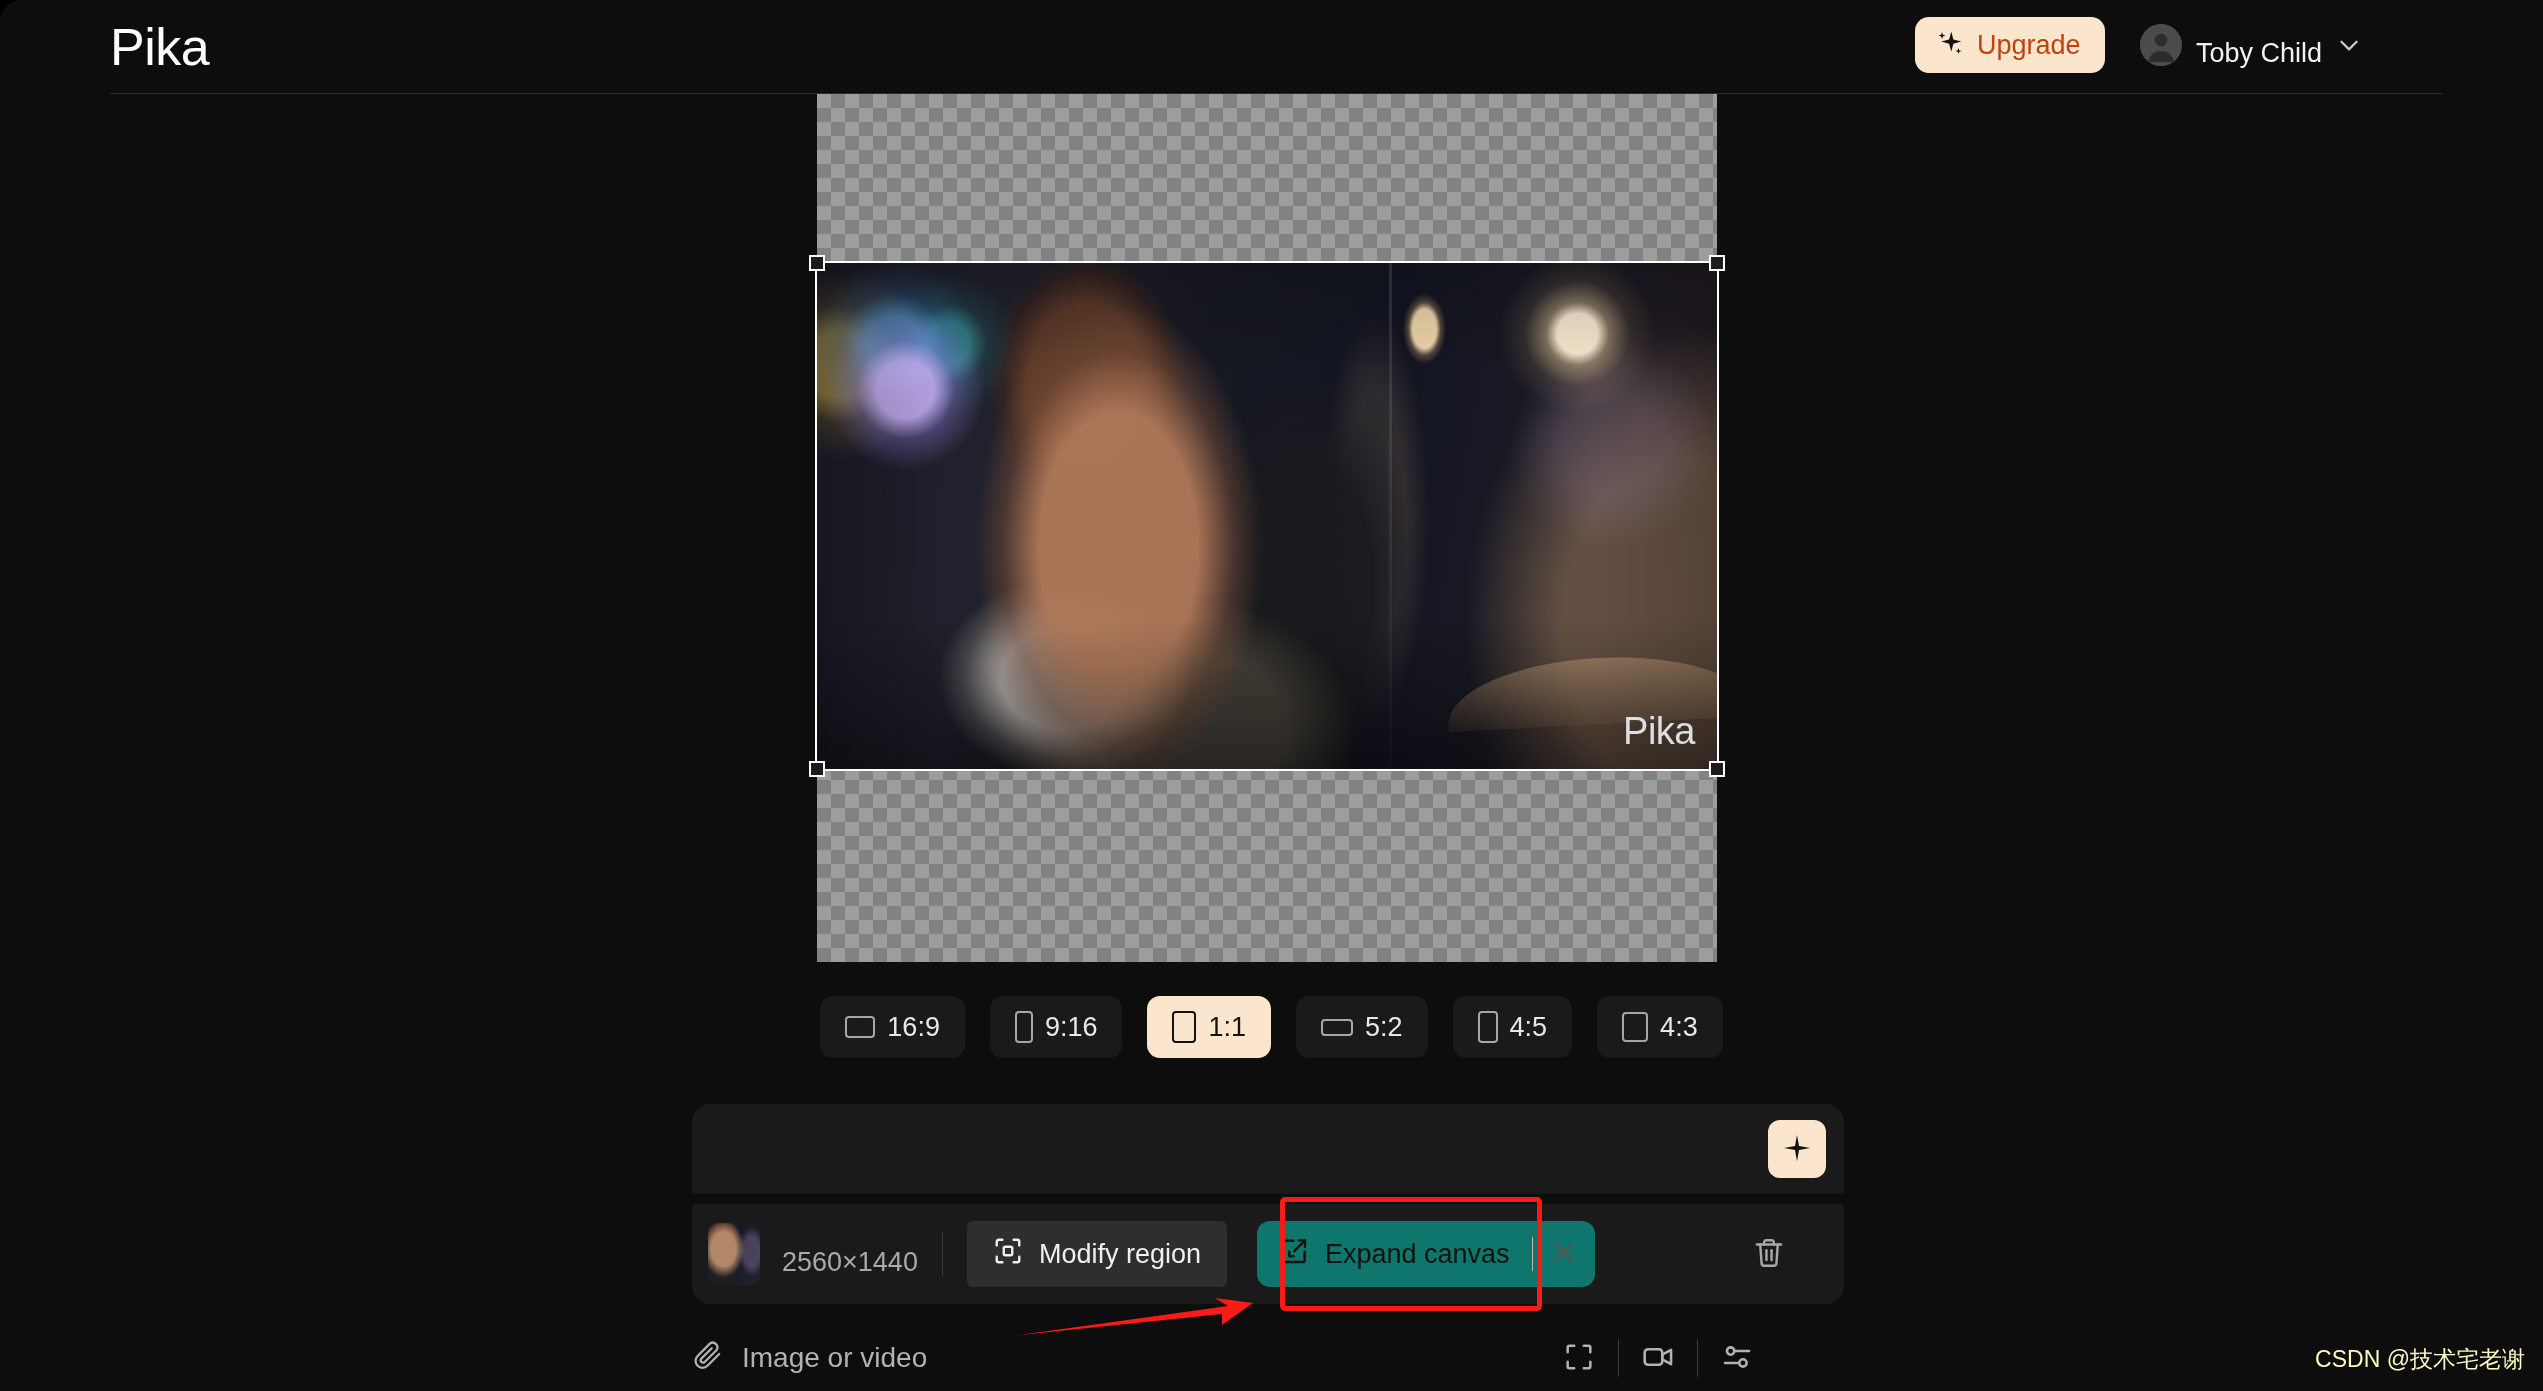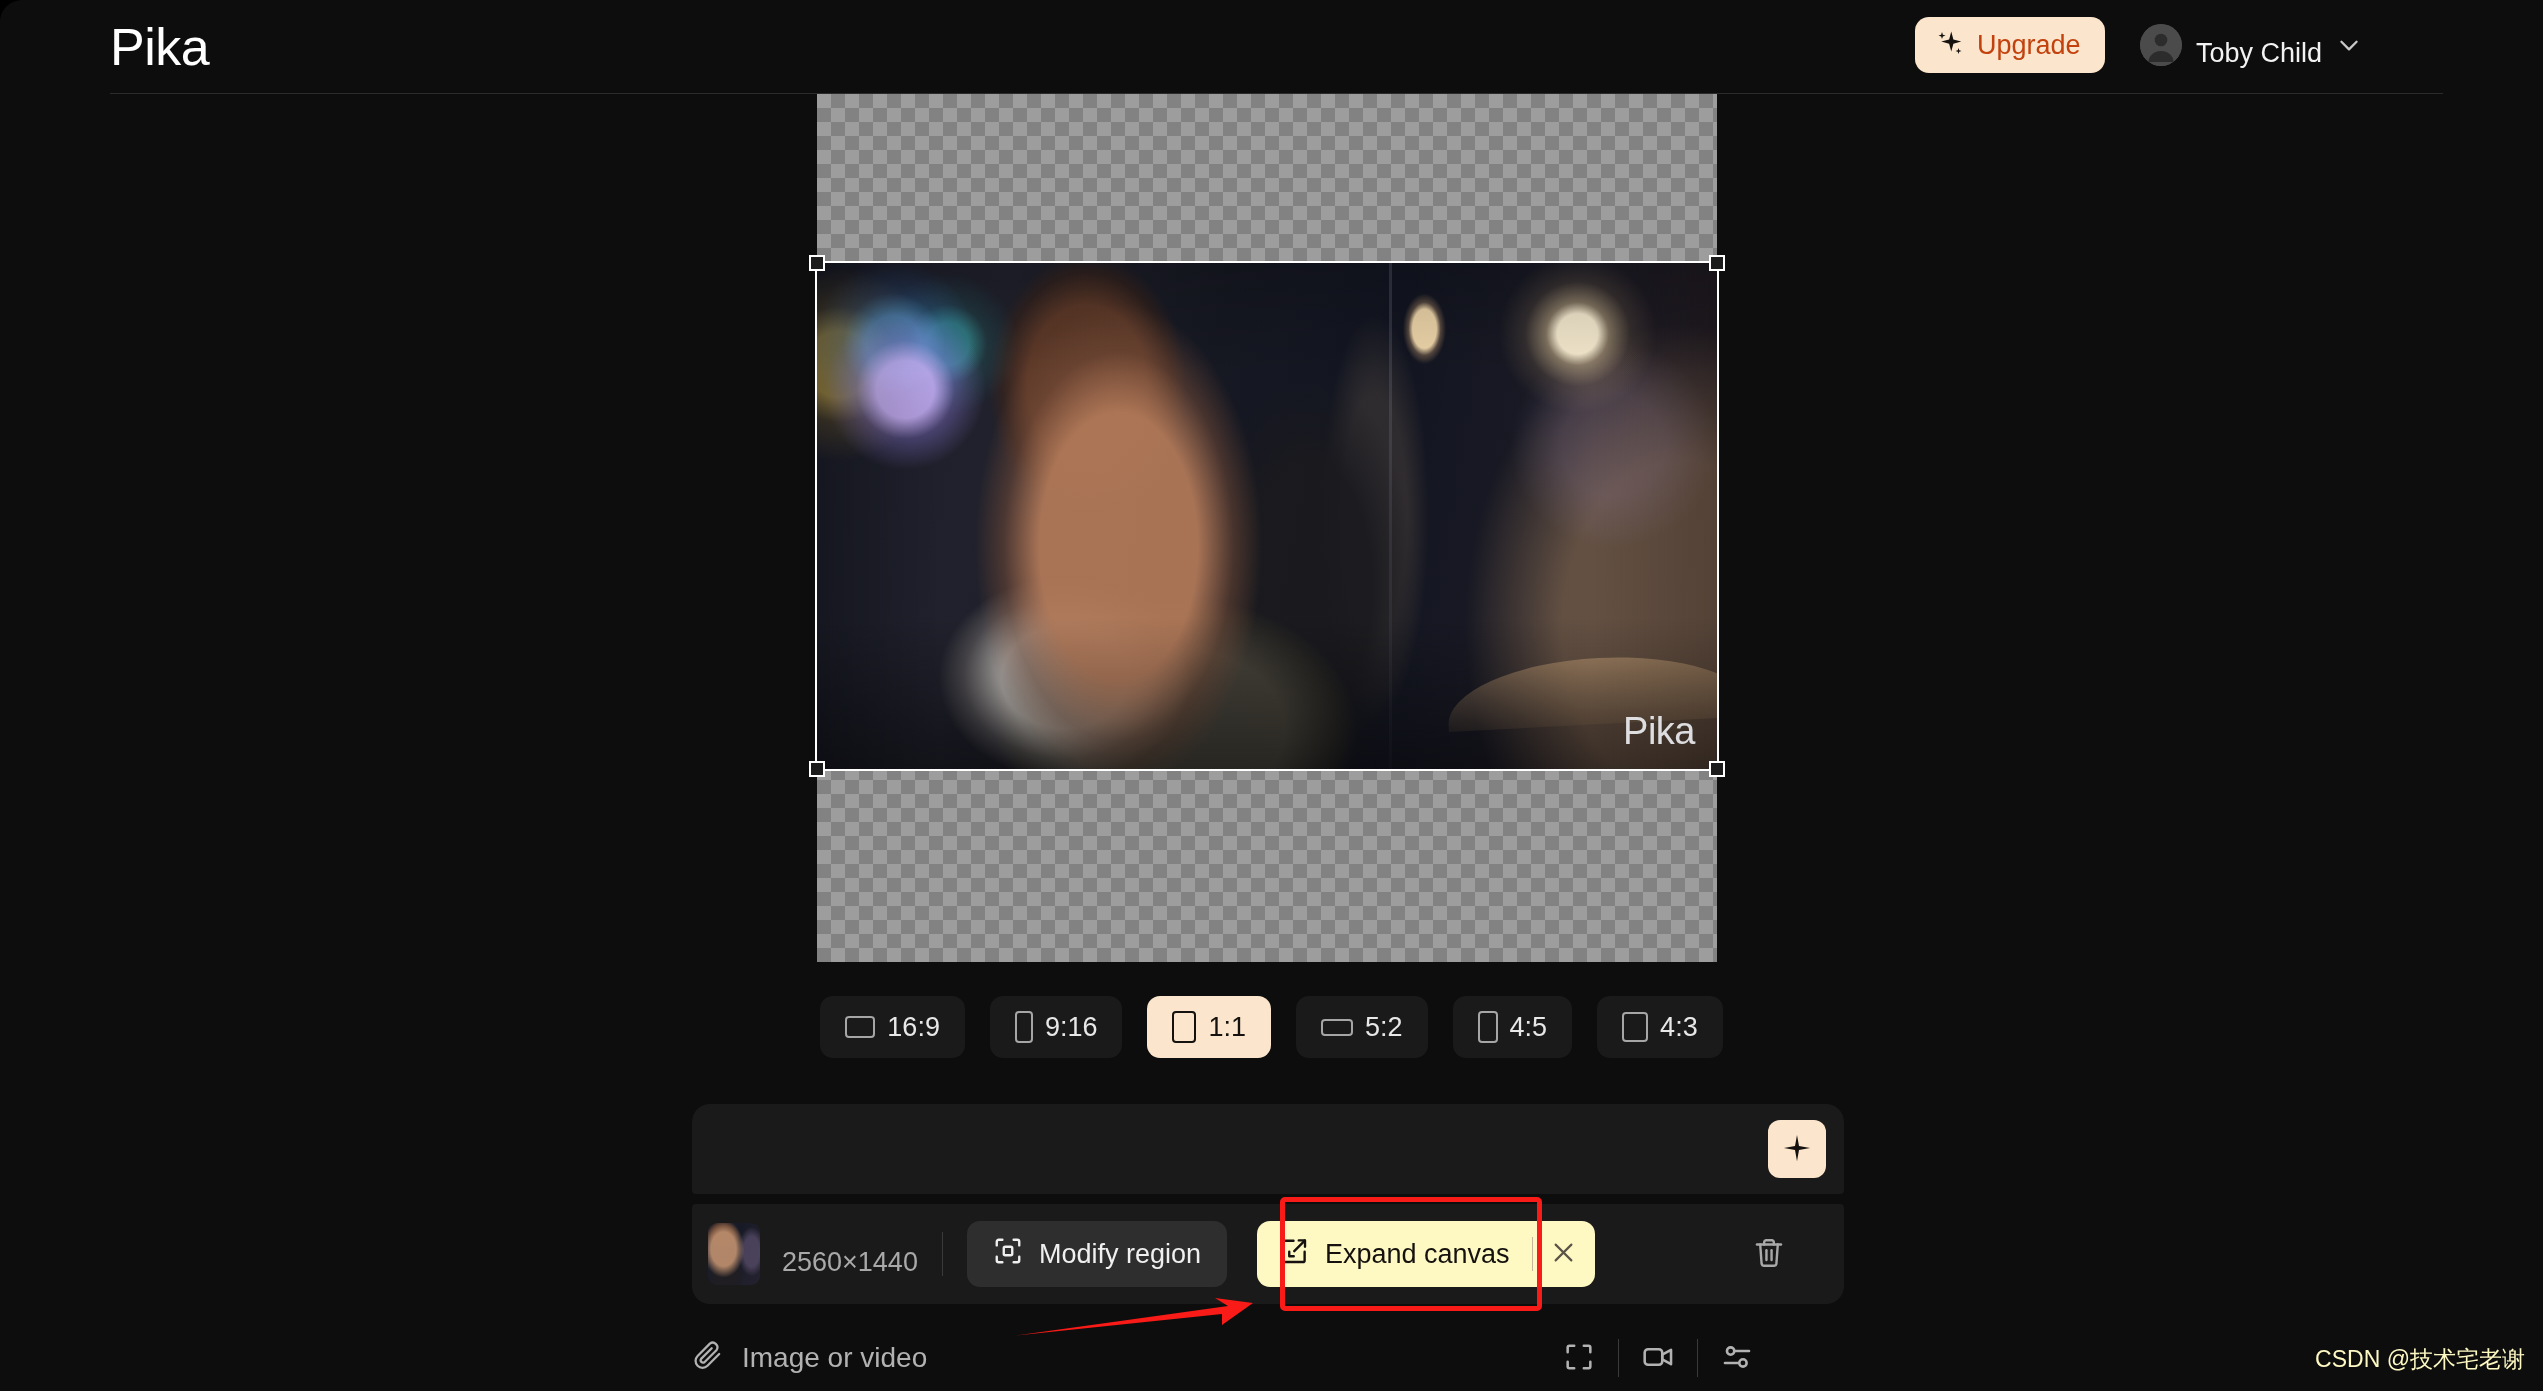--- a/index.html
+++ b/index.html
@@ -292,33 +292,33 @@
   }
   #modify-region-button {
     margin-left: 24px;
     height: 66px;
     padding: 0 26px;
     display: flex;
     align-items: center;
     gap: 16px;
     background: #2e2e2e;
     border: none;
-    border-radius: 13px;
+    border-radius: 6px;
     color: #f0f0f0;
     font-size: 27px;
     font-family: "Liberation Sans", sans-serif;
     cursor: pointer;
     white-space: nowrap;
   }
   #expand-canvas-button {
     margin-left: 30px;
     height: 66px;
     display: flex;
     align-items: center;
-    background: #fef9c3;
+    background: #0f766e;
     border: none;
     border-radius: 13px;
     cursor: pointer;
     white-space: nowrap;
   }
   #expand-canvas-button .ec-main {
     display: flex;
     align-items: center;
     gap: 16px;
     padding: 0 22px 0 22px;

